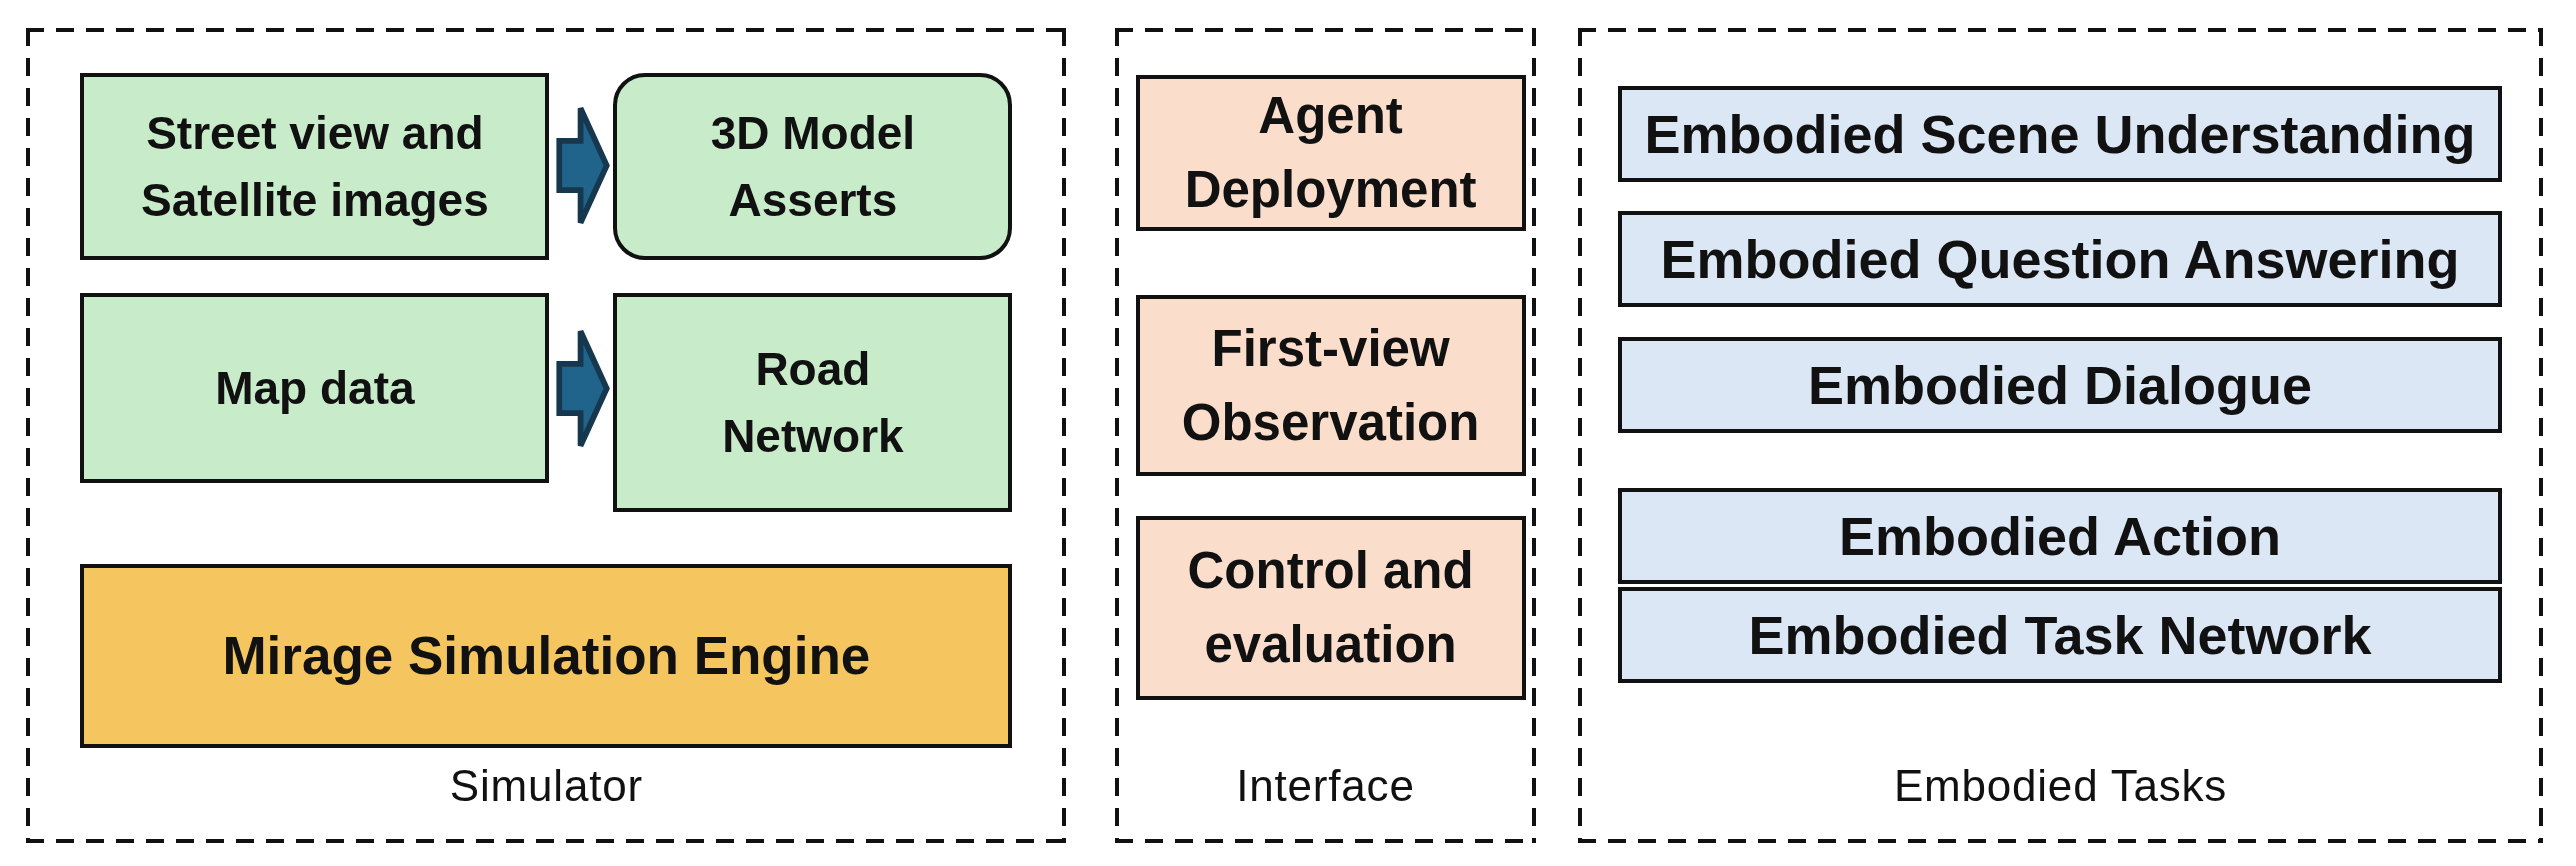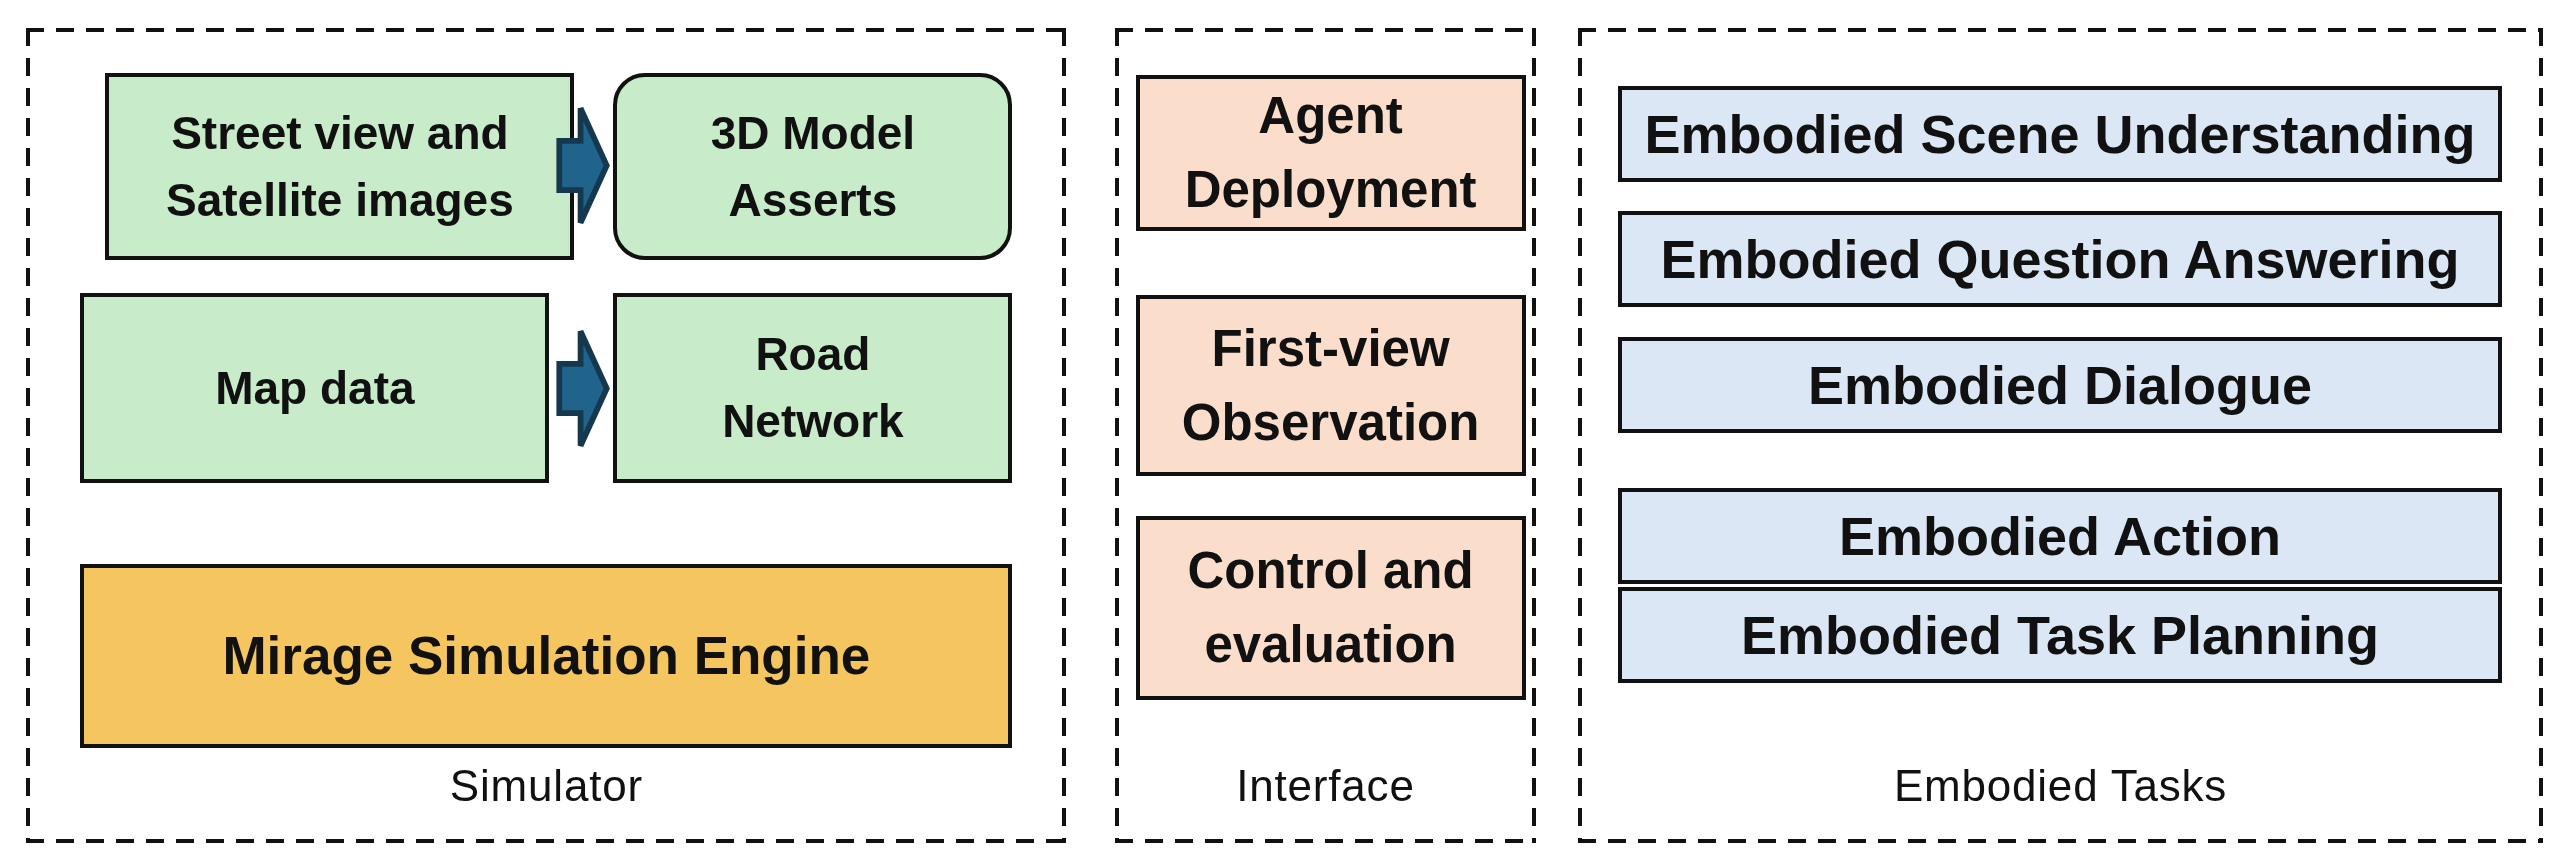--- a/index.html
+++ b/index.html
@@ -33,24 +33,24 @@
     border: 4.1px solid #111111;
     display: flex;
     align-items: center;
     justify-content: center;
     text-align: center;
     font-weight: bold;
     white-space: pre-line;
     line-height: 1.45;
   }
   
-  .b-street { left: 54px;  top: 45px;  width: 469px;  height: 187px; font-size: 46px; margin-left: 25px; }
+  .b-street { left: 54px;  top: 45px;  width: 469px;  height: 187px; font-size: 46px; }
   .b-model  { left: 587px; top: 45px;  width: 399px;  height: 187px; font-size: 46px; border-radius: 32px; }
   .b-map    { left: 54px;  top: 265px; width: 469px;  height: 190px; font-size: 46px; }
-  .b-road   { left: 587px; top: 265px; width: 399px;  height: 190px; font-size: 46px; }
+  .b-road   { left: 587px; top: 265px; width: 399px;  height: 219px; font-size: 46px; }
   .b-engine { left: 54px;  top: 492px; width: 932px; height: 184px; font-size: 53px; }
   
   .b-agent   { left: 20.6px; top: 47px;  width: 390px; height: 156px; font-size: 51px; }
   .b-firstv  { left: 20.6px; top: 267px; width: 390px; height: 181px; font-size: 51px; }
   .b-control { left: 20.6px; top: 488px; width: 390px; height: 184px; font-size: 51px; }
   
   .b-task { left: 40px; width: 884px; height: 96px; font-size: 54px; line-height: 1; }
   .b-t0 { top: 58px; } .b-t1 { top: 183px; } .b-t2 { top: 309px; }
   .b-t3 { top: 434px; } .b-t4 { top: 559px; }
 
@@ -115,19 +115,19 @@
 
   <section class="panel panel-tasks">
     <div class="box b-task b-t0" style="background-color: rgb(219, 231, 244);">Embodied Scene Understanding</div>
 
     <div class="box b-task b-t1" style="background-color: rgb(219, 231, 244);">Embodied Question Answering</div>
 
     <div class="box b-task b-t2" style="background-color: rgb(219, 231, 244);">Embodied Dialogue</div>
 
     <div class="box b-task b-t3" style="background-color: rgb(219, 231, 244); margin-top: 26px;">Embodied Action</div>
 
-    <div class="box b-task b-t4" style="background-color: rgb(219, 231, 244);">Embodied Task Planning</div>
+    <div class="box b-task b-t4" style="background-color: rgb(219, 231, 244);">Embodied Task Network</div>
 
     <div class="panel-label">Embodied Tasks</div>
   </section>
 
 </div>
 
 
 </body></html>

